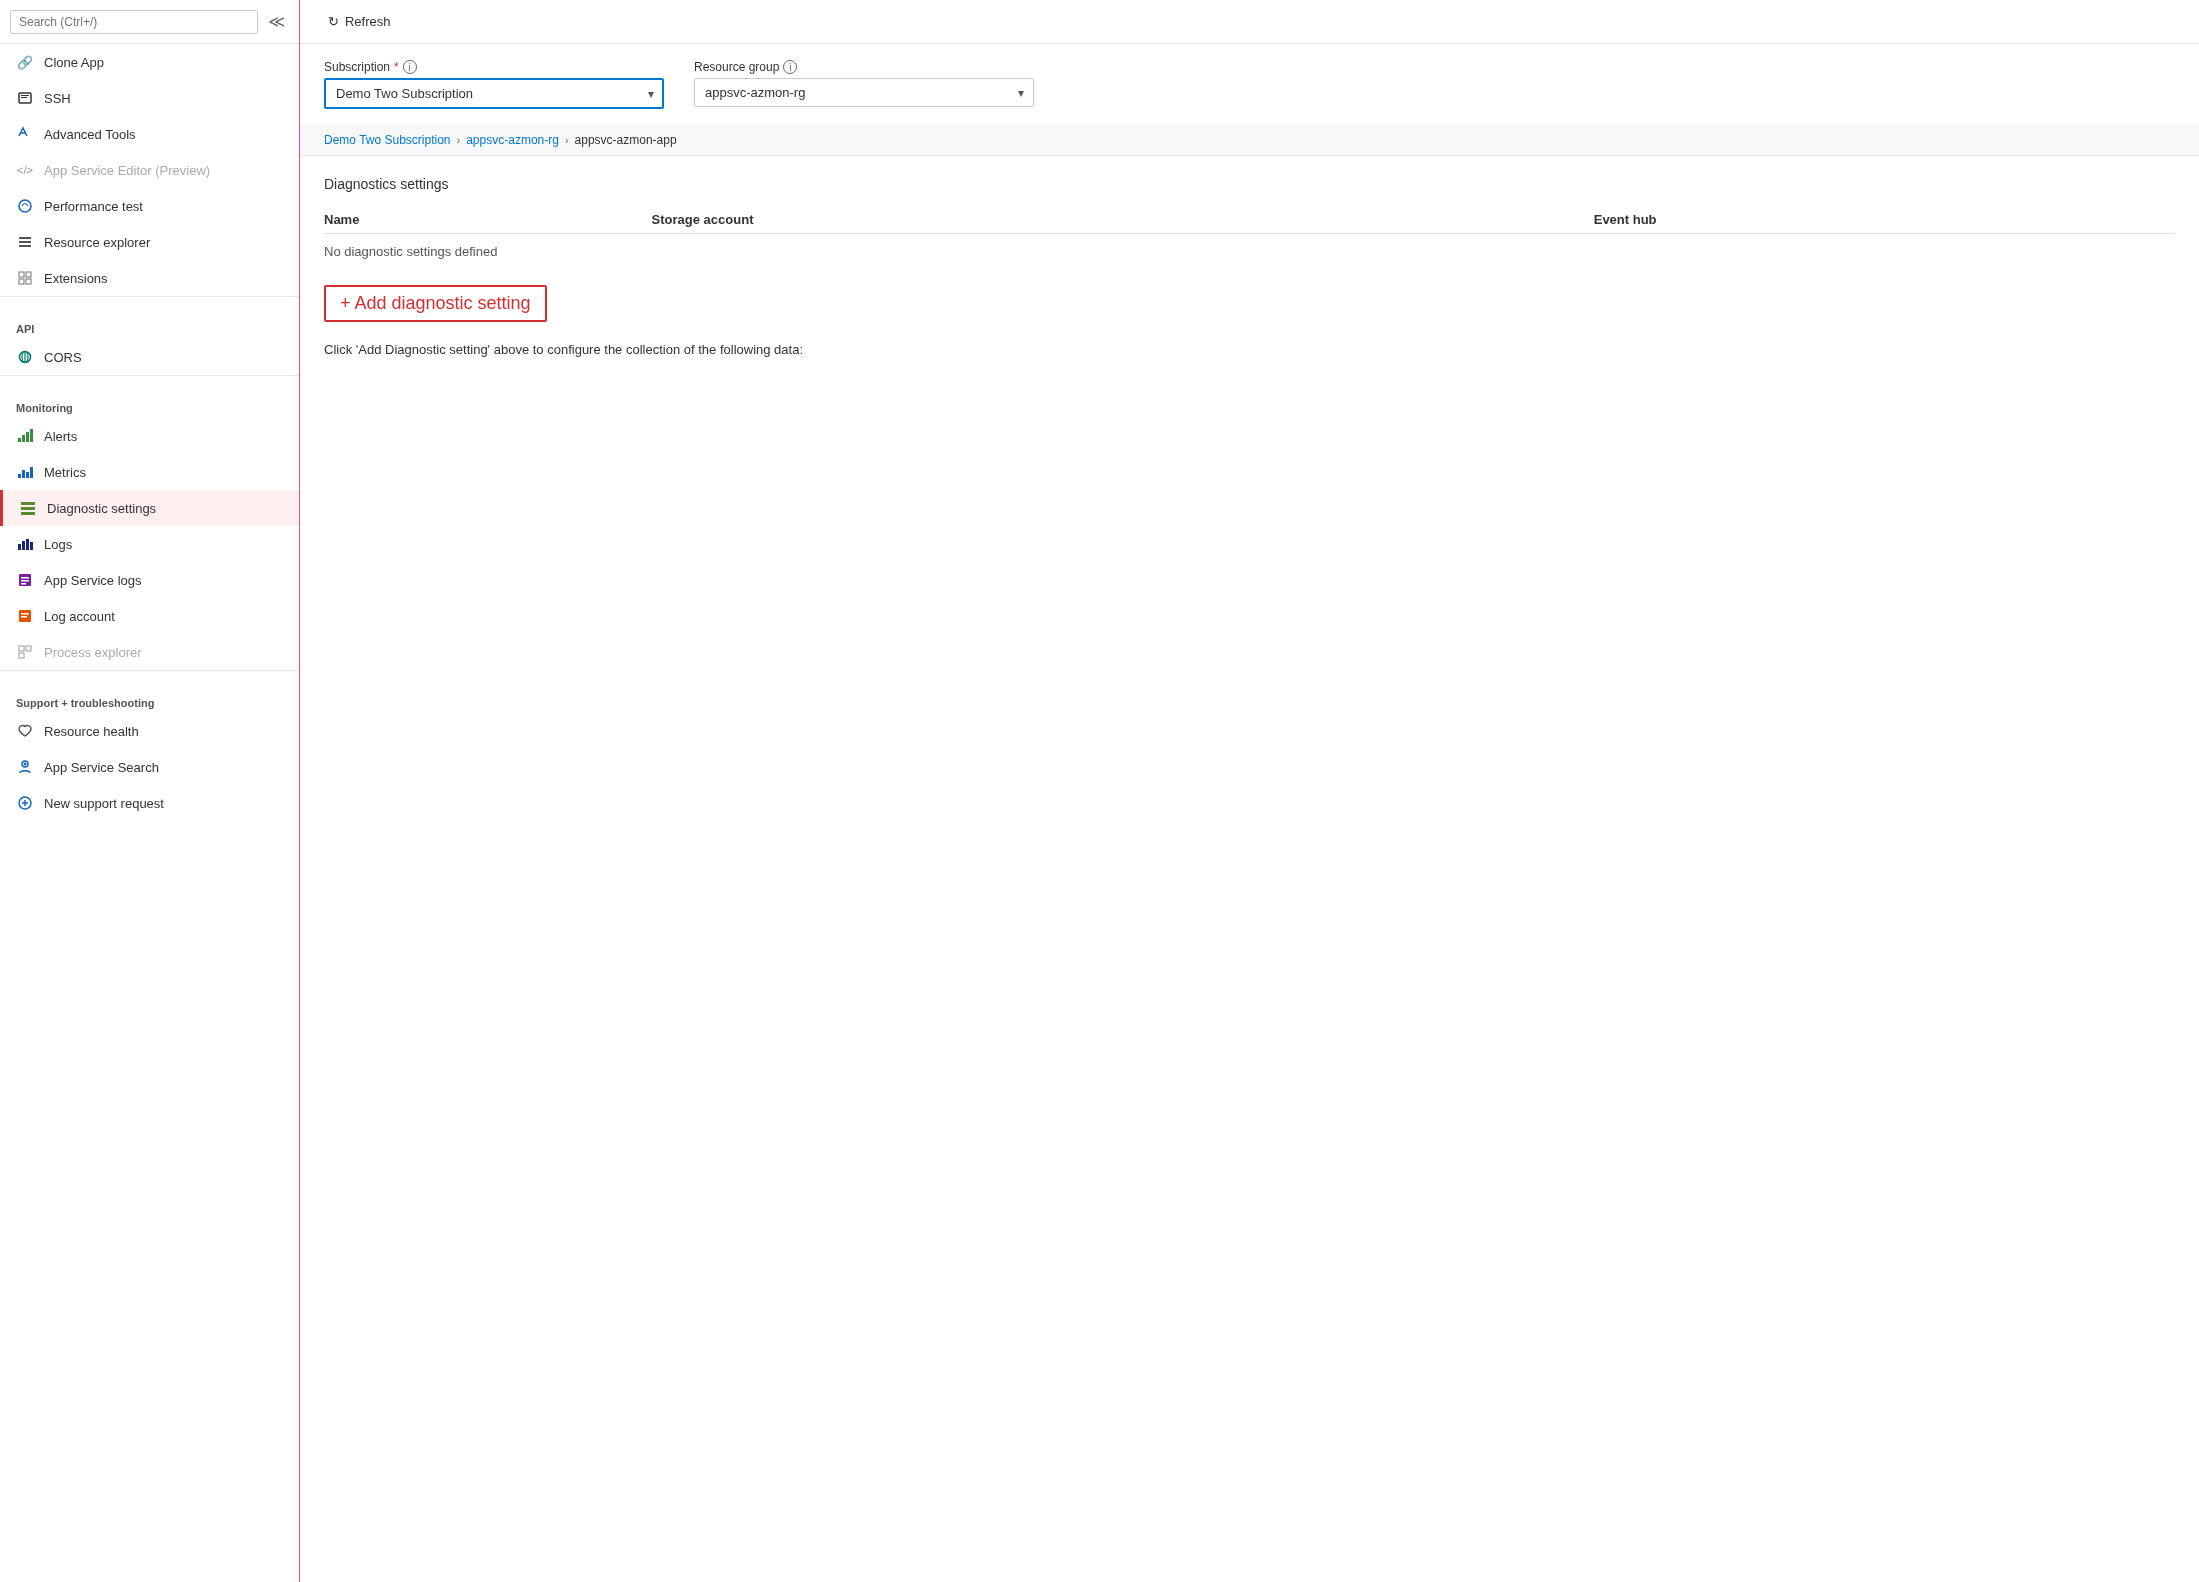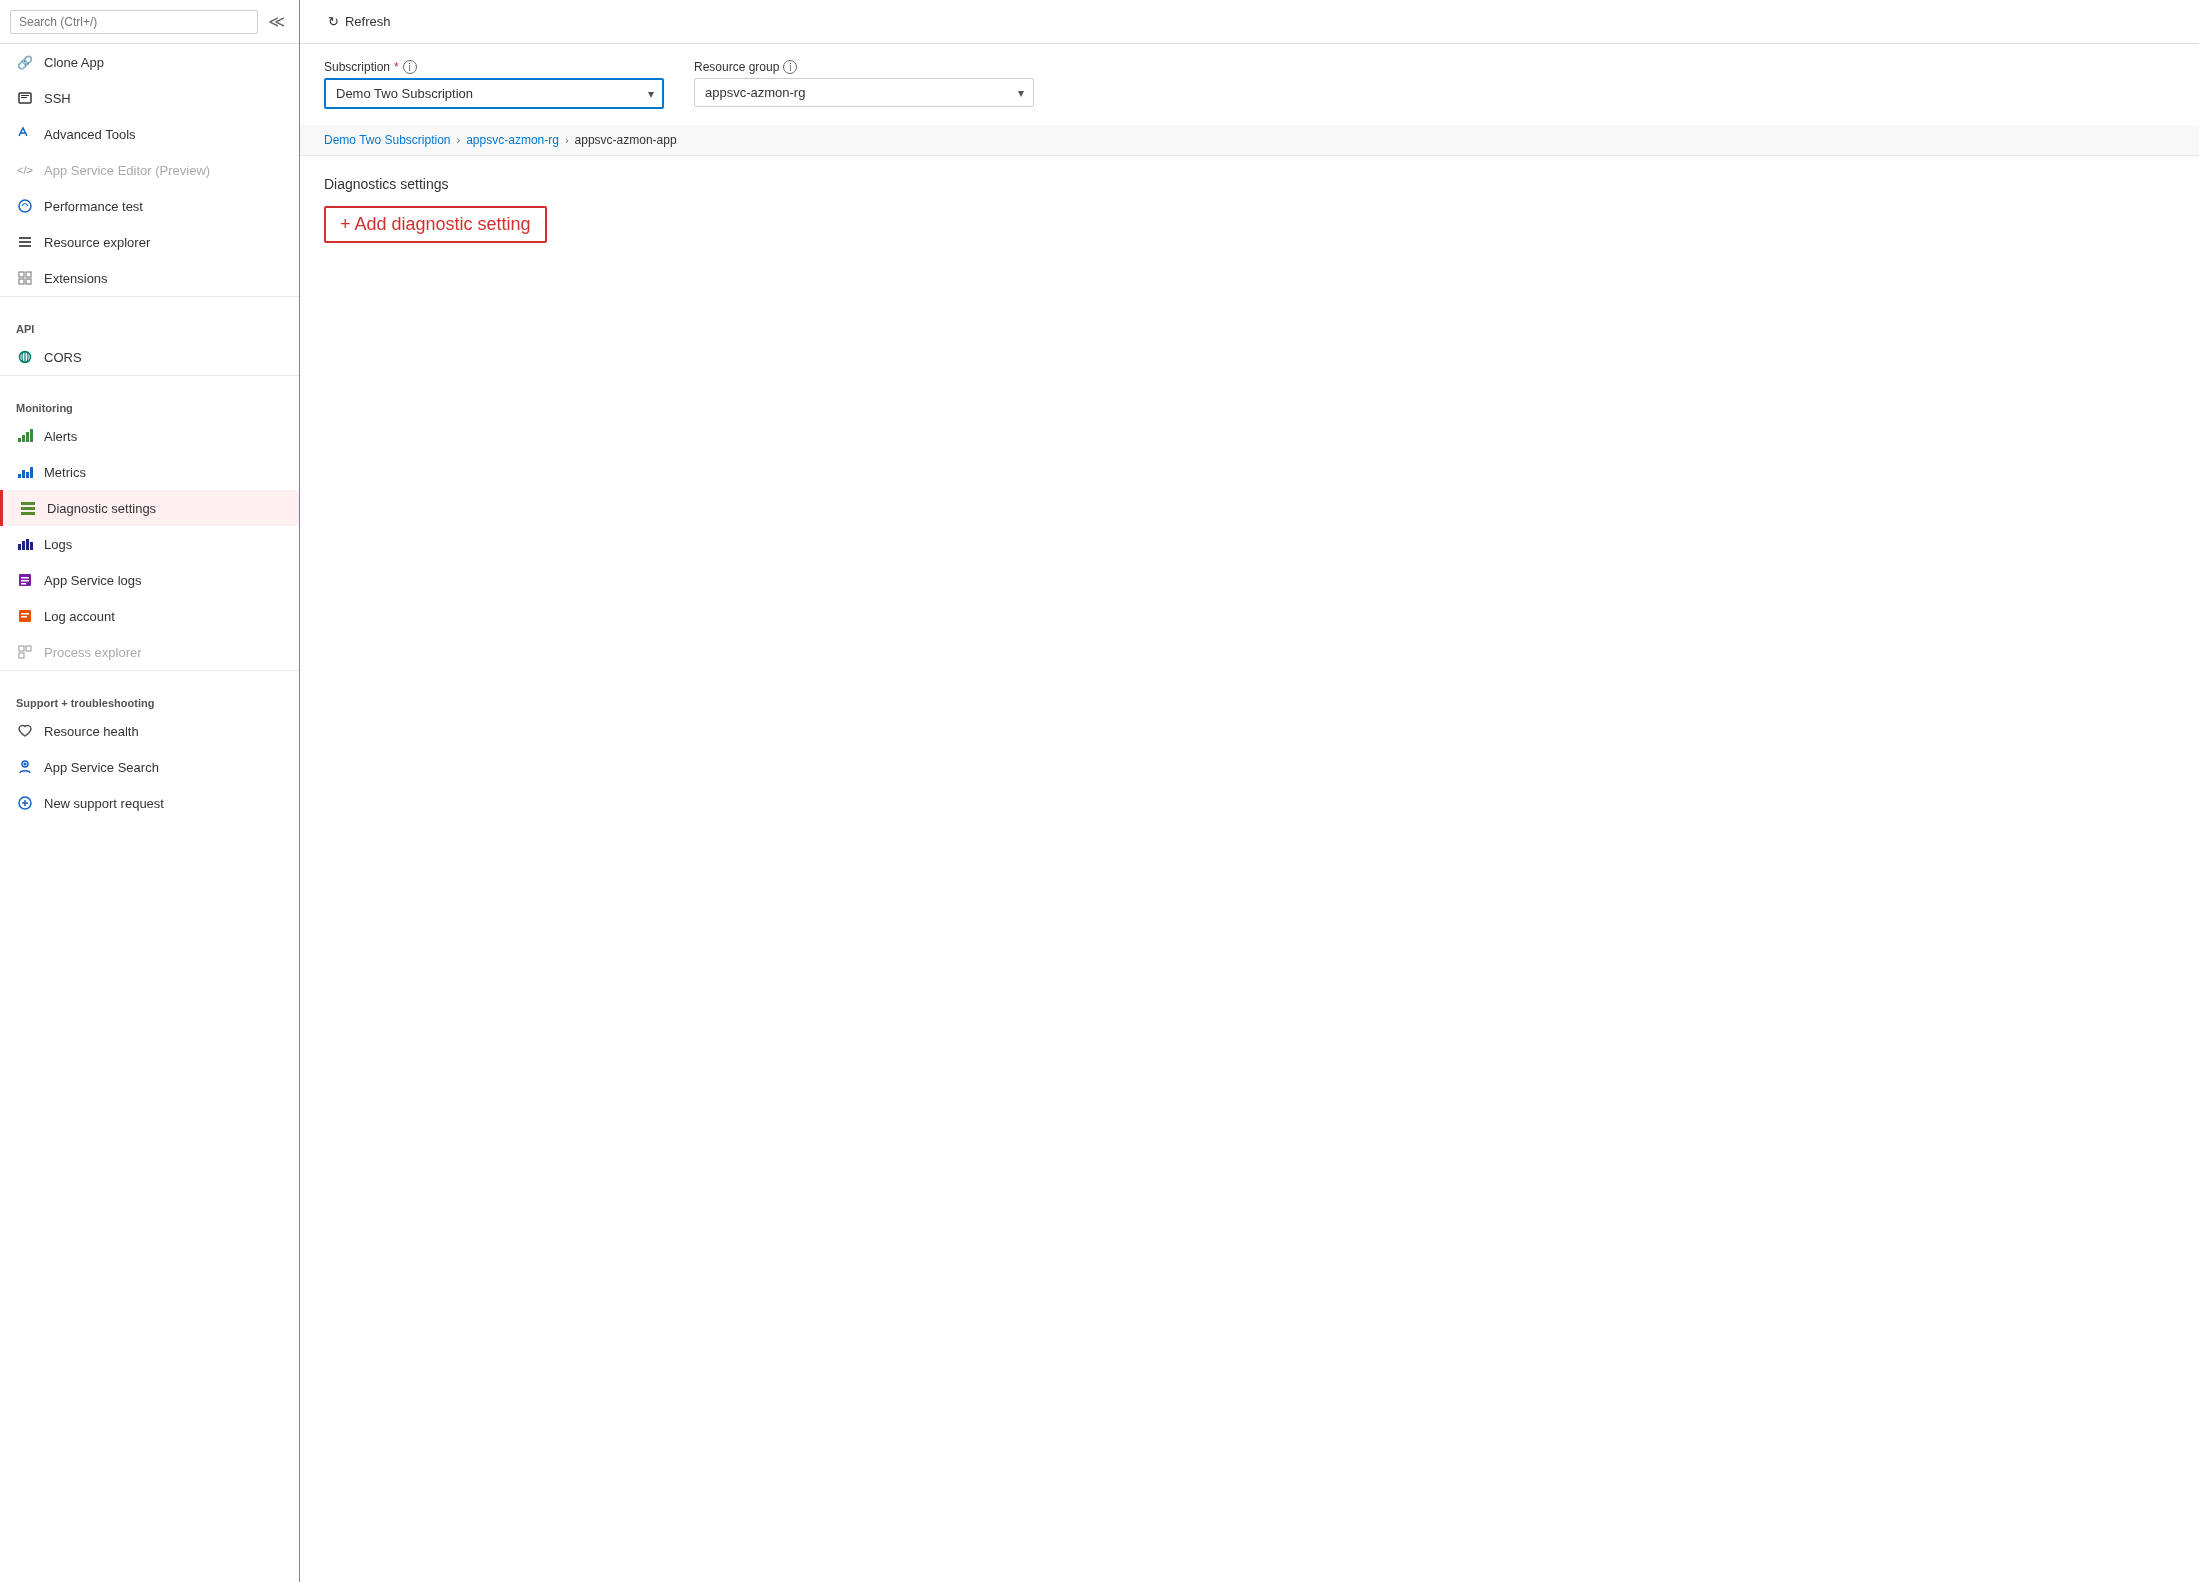--- a/index.html
+++ b/index.html
@@ -516,18 +516,33 @@
   <a href="#">Demo Two Subscription</a>
       <span class="breadcrumb-sep">›</span>
       <a href="#">appsvc-azmon-rg</a>
       <span class="breadcrumb-sep">›</span>
       <span class="breadcrumb-current">appsvc-azmon-app</span>
     </div>
 
   <div class="content-area">
     <div class="section-title">Diagnostics settings</div>
 
+    <table class="diag-table">
+      <thead>
+        <tr>
+          <th id="col-name-header">Name</th>
+          <th id="col-storage-header">Storage account</th>
+          <th id="col-eventhub-header">Event hub</th>
+        </tr>
+      </thead>
+      <tbody>
+        <tr>
+          <td colspan="3">No diagnostic settings defined</td>
+        </tr>
+      </tbody>
+    </table>
 
     <button class="add-setting-btn">+ Add diagnostic setting</button>
 
+    <p class="instructions">Click 'Add Diagnostic setting' above to configure the collection of the following data:</p>
 
   </div>
 </div>
 
 </body></html>

